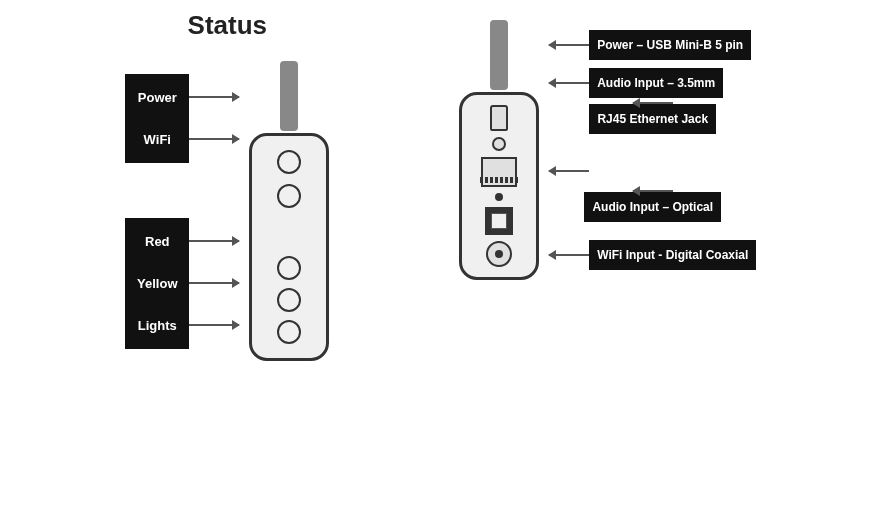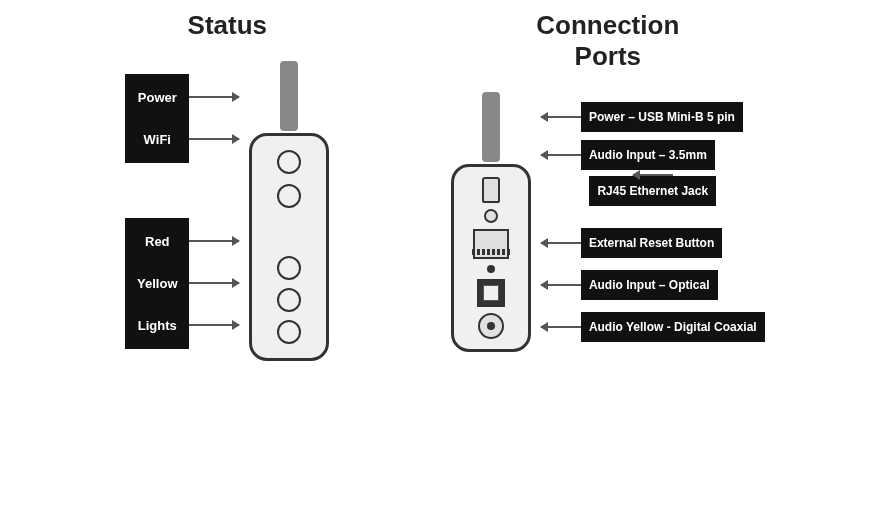--- a/index.html
+++ b/index.html
@@ -313,24 +313,20 @@
             <div class="led-circle"></div>
             <div class="led-circle"></div>
             <div class="led-circle"></div>
           </div>
         </div>
       </div>
     </div>
   </div>
 
   <div class="right-section">
-    <div class="section-title">
-      <span>Connection</span><br>
-      <span>Ports</span>
-    </div>
     <div class="right-diagram">
 
       <div style="position:relative; margin-top:72px;">
         <div class="antenna"></div>
         <div class="device-body-right">
 
           <div class="port-usb"></div>
 
           <div class="port-35mm"></div>
 
@@ -371,30 +367,29 @@
           <div class="label-box-right">Audio Input  – 3.5mm</div>
         </div>
 
         <div class="right-label-row" style="height:50px;flex-direction:column;">
           <div class="arrow-left-line"></div>
           <div class="label-box-right">RJ45 Ethernet Jack</div>
         </div>
 
         <div class="right-label-row">
           <div class="arrow-left-line"></div>
-          <div class="label-box-right">External Reset Button</div>
-        </div>
-
-        <div class="right-label-row" style="height:46px;">
+        </div>
+
+        <div class="right-label-row" style="height:46px;flex-direction:column;">
           <div class="arrow-left-line"></div>
           <div class="label-box-right">Audio Input  – Optical</div>
         </div>
 
         <div class="right-label-row">
           <div class="arrow-left-line"></div>
-          <div class="label-box-right">Audio Yellow - Digital Coaxial</div>
+          <div class="label-box-right">WiFi Input - Digital Coaxial</div>
         </div>
       </div>
 
     </div>
   </div>
 
 </div>
 
 </body></html>

